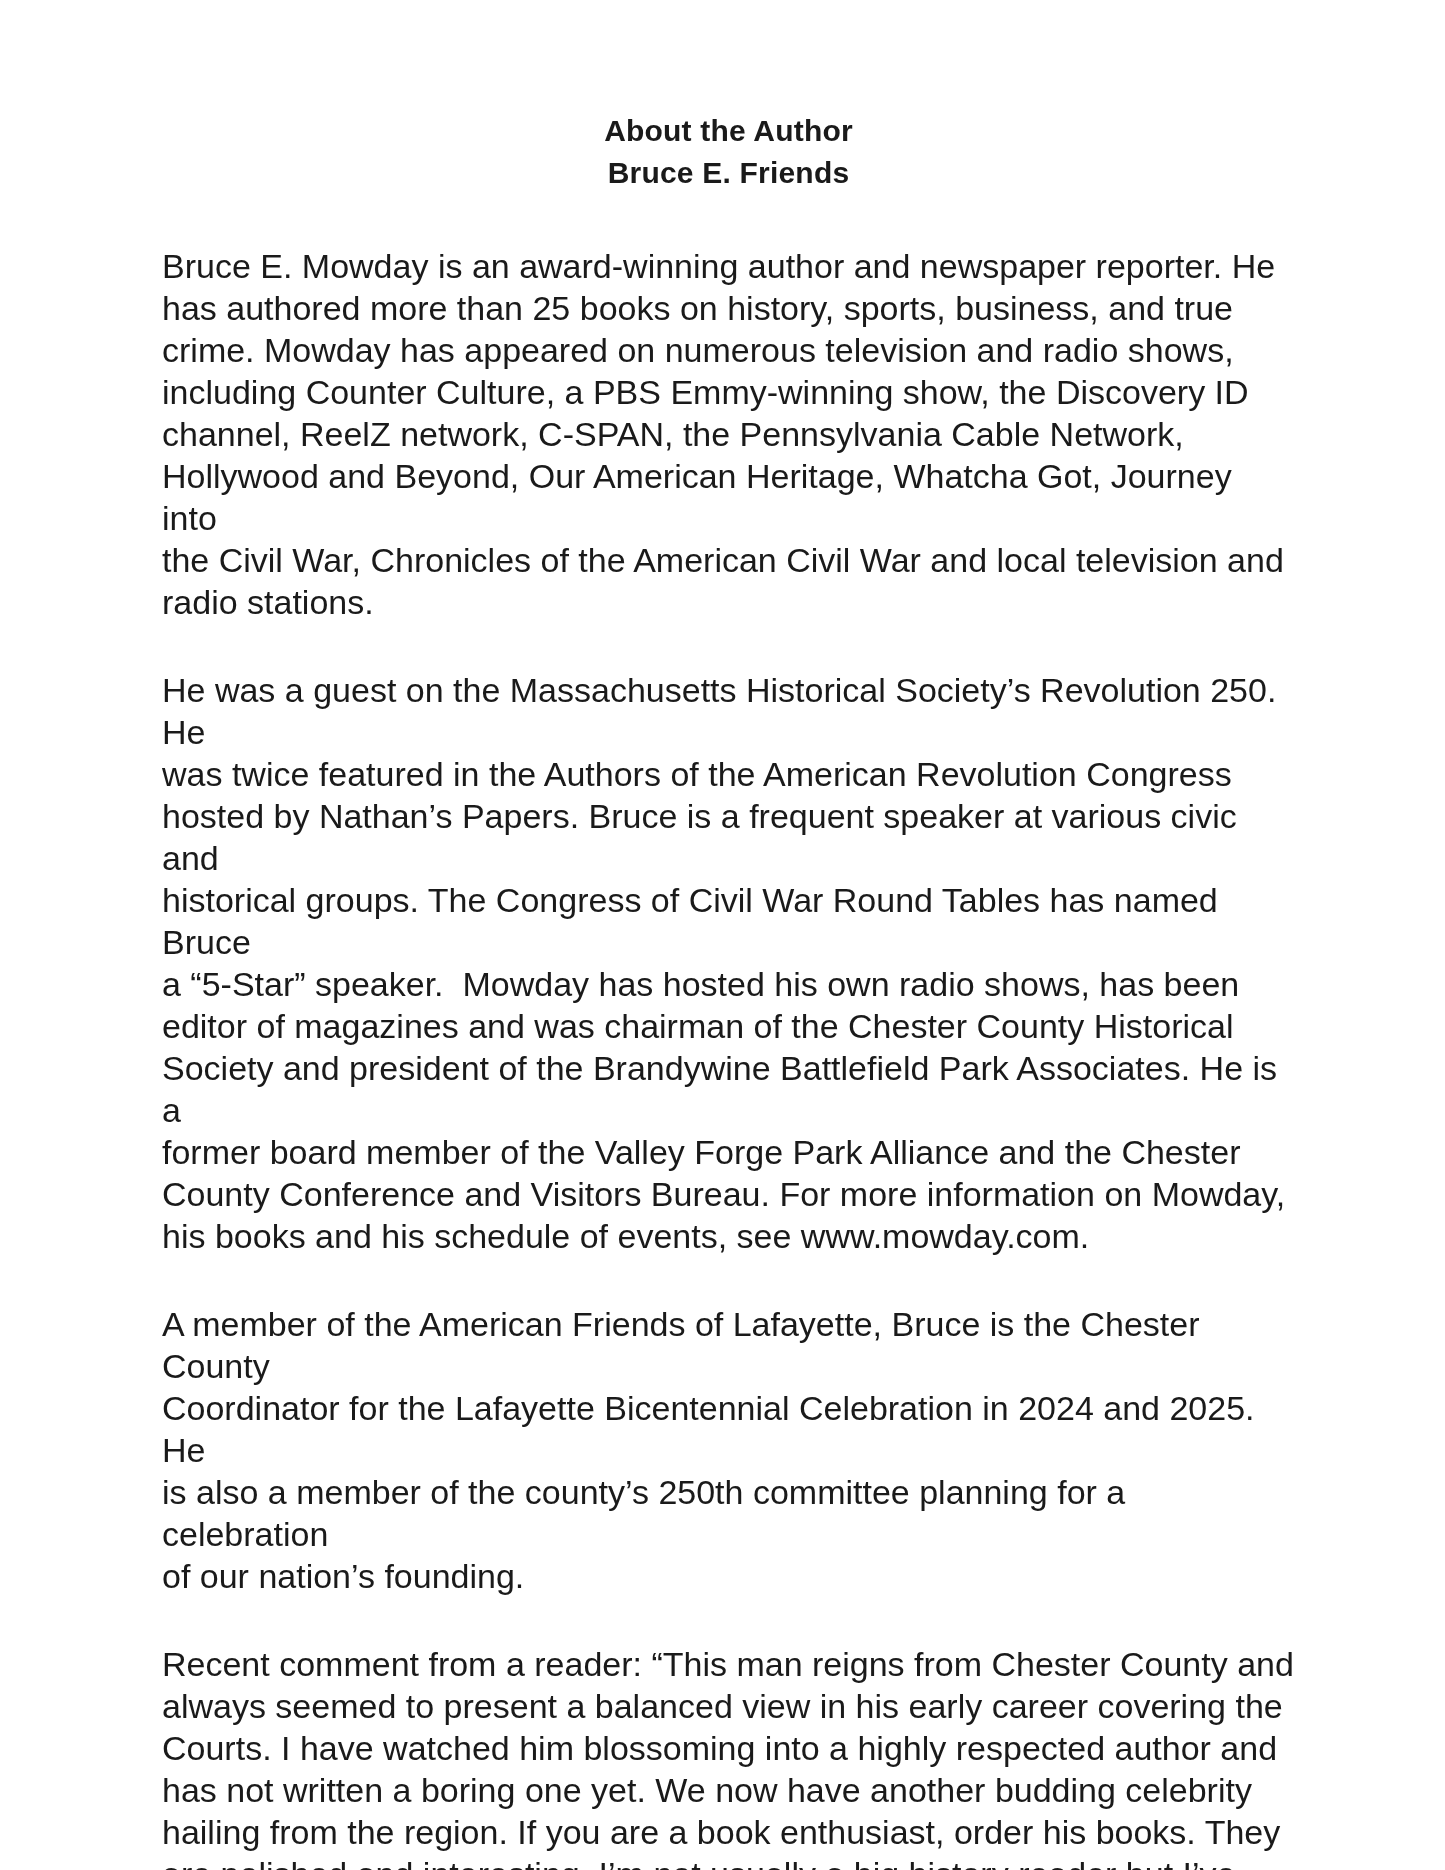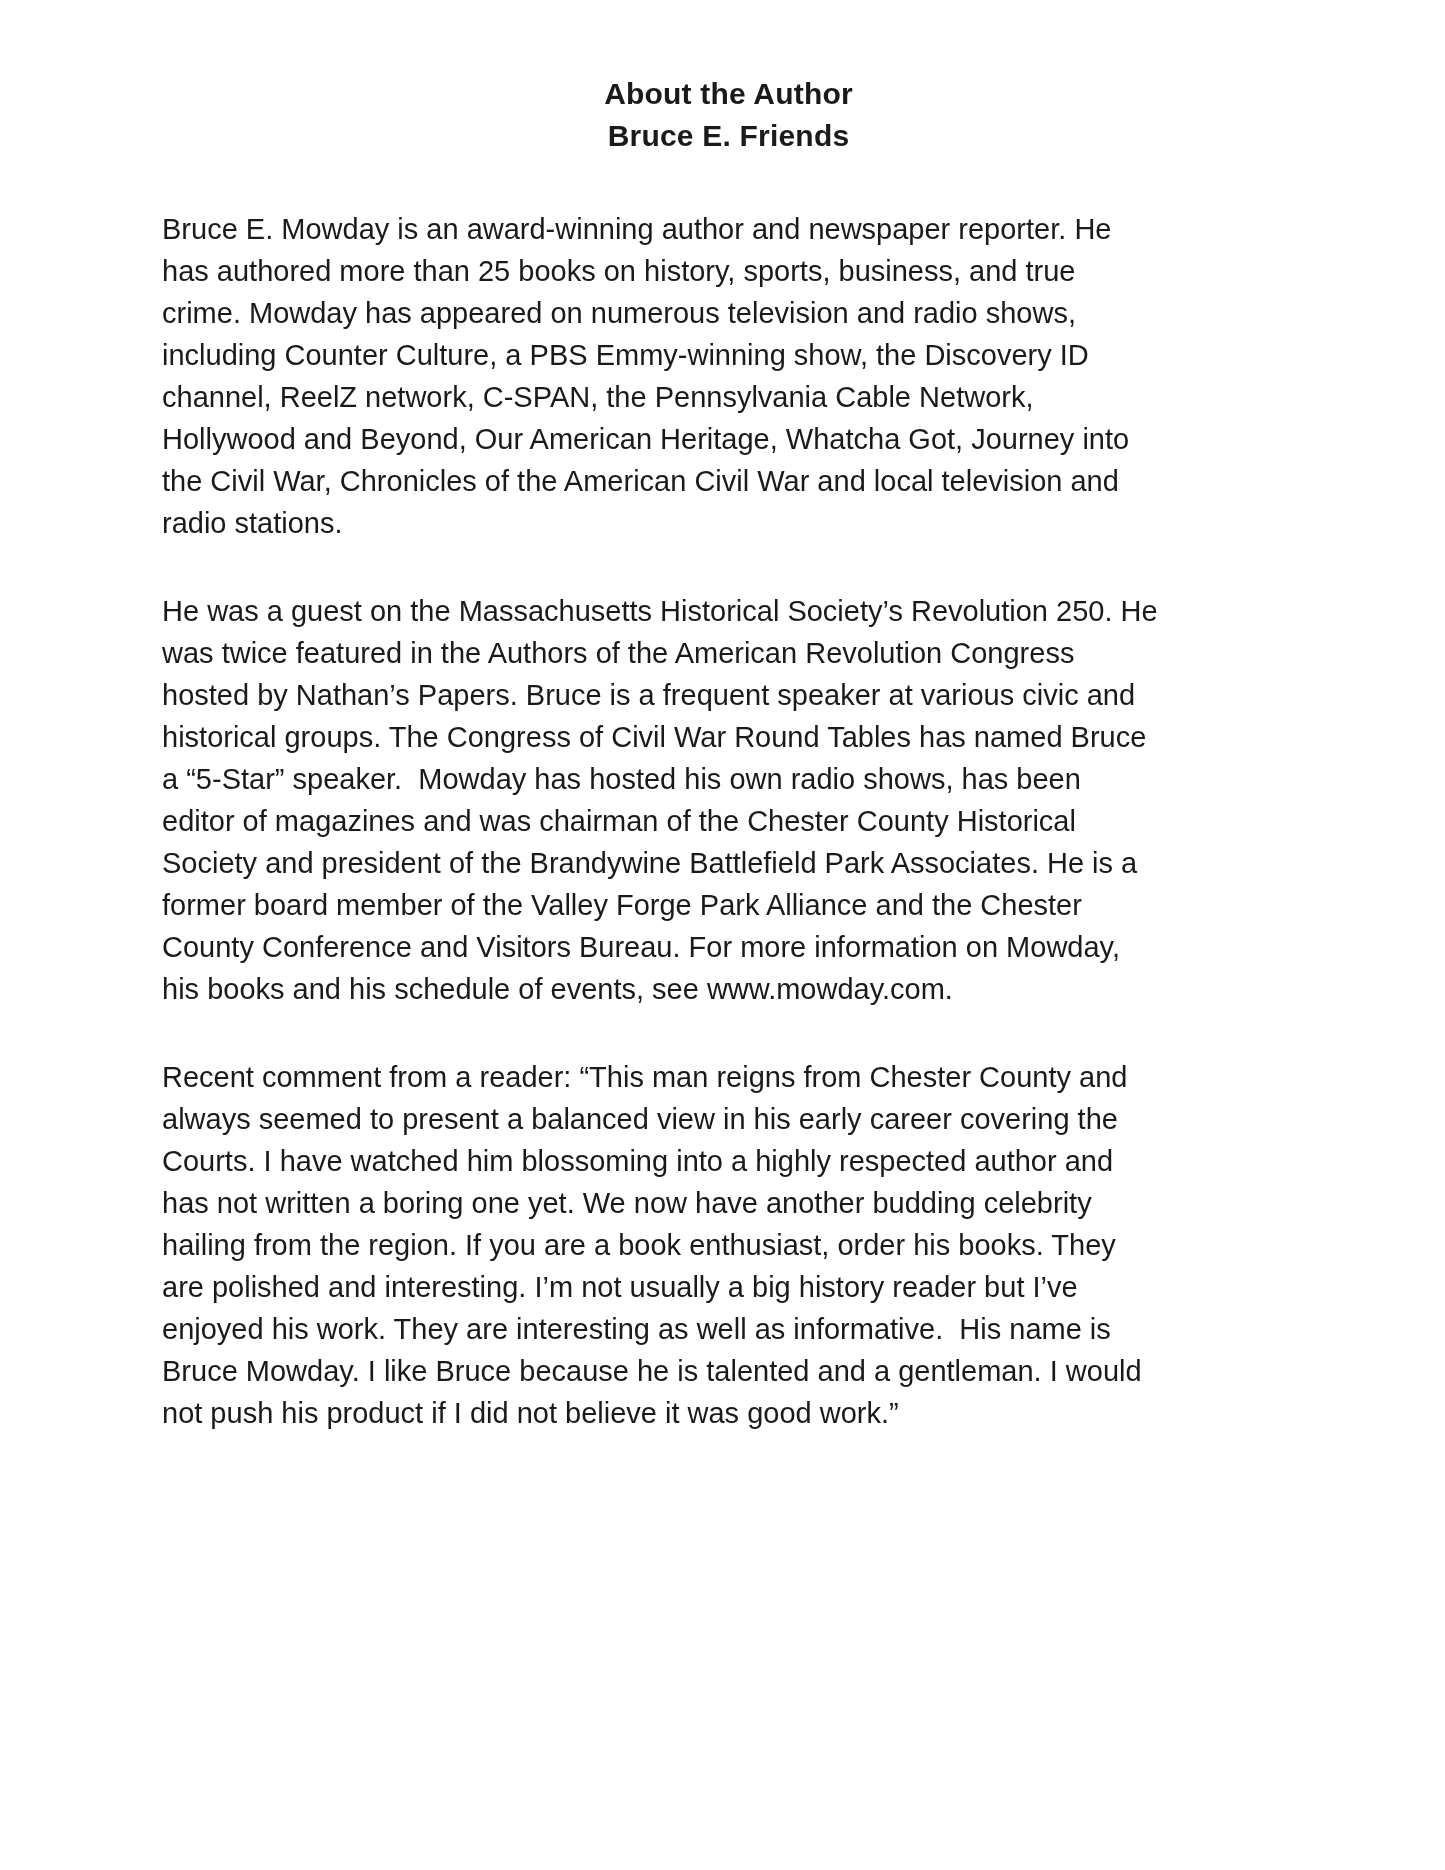--- a/index.html
+++ b/index.html
@@ -9,42 +9,42 @@
   body {
     width: 1445px;
     height: 1870px;
     background: #ffffff;
     overflow: hidden;
   }
   .page {
     box-sizing: border-box;
     width: 1445px;
     height: 1870px;
-    padding: 73px 150px 0 162px;
+    padding: 110px 150px 0 162px;
     background: #ffffff;
     color: #1a1a1a;
     font-family: "Liberation Sans", sans-serif;
   }
   .doc-title {
     margin: 0;
     font-size: 30px;
     line-height: 42px;
     font-weight: 700;
     text-align: center;
     letter-spacing: 0.2px;
   }
   .title-line {
     display: block;
   }
   .doc-body {
     margin-top: 51px;
   }
   .paragraph {
     margin: 0 0 46px 0;
-    font-size: 29px;
+    font-size: 34px;
     line-height: 42px;
     white-space: pre-wrap;
     text-align: left;
   }
 </style>
 </head>
 <body>
 
 <div class="page">
 
@@ -65,20 +65,24 @@
     <p class="paragraph">He was a guest on the Massachusetts Historical Society’s Revolution 250. He
 was twice featured in the Authors of the American Revolution Congress
 hosted by Nathan’s Papers. Bruce is a frequent speaker at various civic and
 historical groups. The Congress of Civil War Round Tables has named Bruce
 a “5-Star” speaker.  Mowday has hosted his own radio shows, has been
 editor of magazines and was chairman of the Chester County Historical
 Society and president of the Brandywine Battlefield Park Associates. He is a
 former board member of the Valley Forge Park Alliance and the Chester
 County Conference and Visitors Bureau. For more information on Mowday,
 his books and his schedule of events, see www.mowday.com.</p>
+    <p class="paragraph">A member of the American Friends of Lafayette, Bruce is the Chester County
+Coordinator for the Lafayette Bicentennial Celebration in 2024 and 2025. He
+is also a member of the county’s 250th committee planning for a celebration
+of our nation’s founding.</p>
     <p class="paragraph">Recent comment from a reader: “This man reigns from Chester County and
 always seemed to present a balanced view in his early career covering the
 Courts. I have watched him blossoming into a highly respected author and
 has not written a boring one yet. We now have another budding celebrity
 hailing from the region. If you are a book enthusiast, order his books. They
 are polished and interesting. I’m not usually a big history reader but I’ve
 enjoyed his work. They are interesting as well as informative.  His name is
 Bruce Mowday. I like Bruce because he is talented and a gentleman. I would
 not push his product if I did not believe it was good work.”</p>
   </div>

